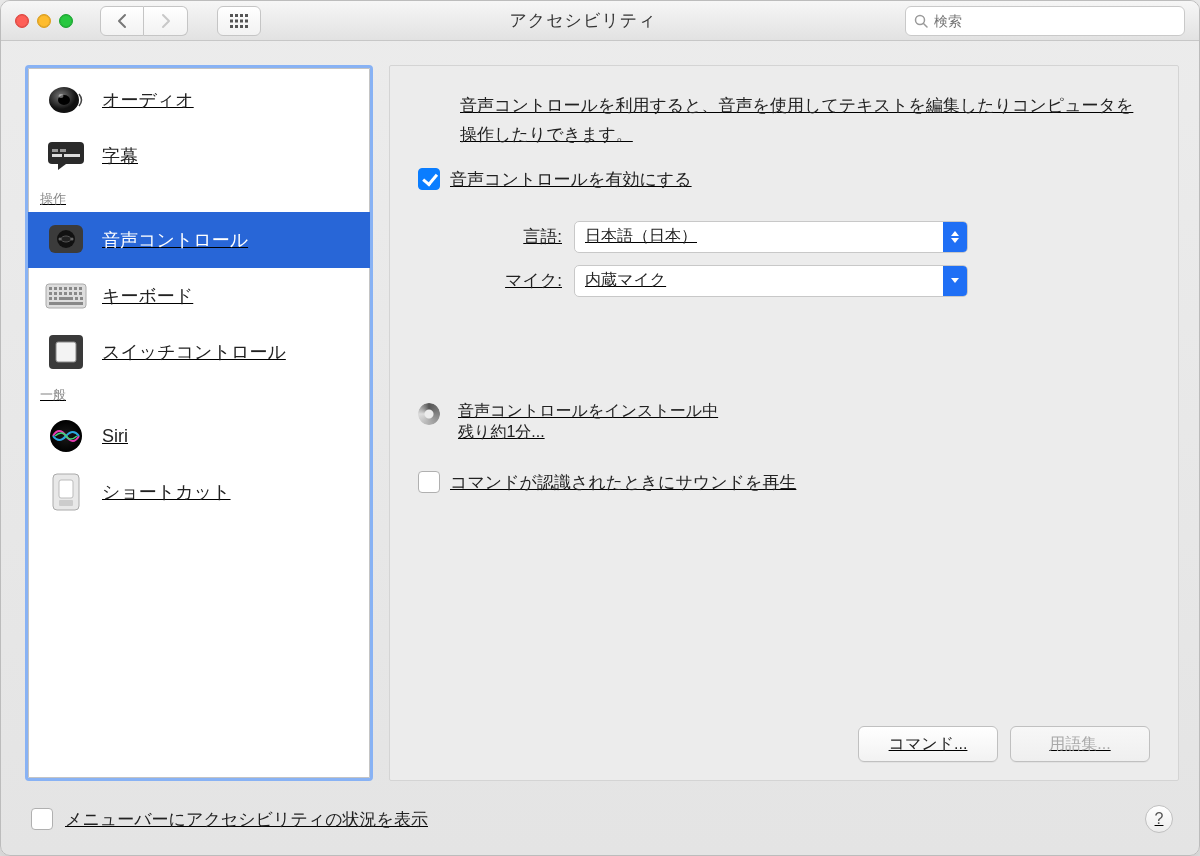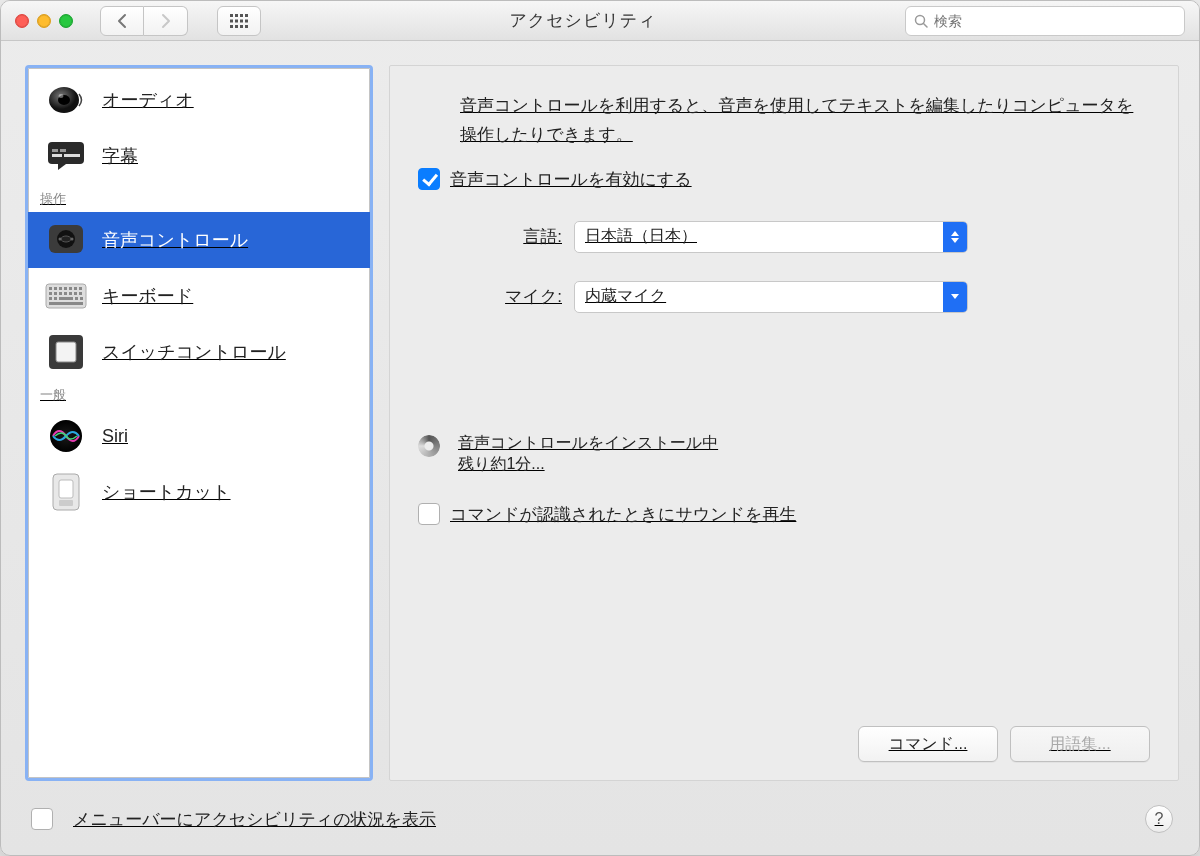--- a/index.html
+++ b/index.html
@@ -108,21 +108,21 @@
   .desc{line-height:1.7;margin-bottom:18px;margin-left:42px;}
   .chk-row{display:flex;align-items:center;gap:10px;margin-bottom:30px;}
   .checkbox{
     width:22px;height:22px;border:1px solid #b0b0b0;border-radius:4px;
     background:#fff;display:flex;align-items:center;justify-content:center;
     flex-shrink:0;
   }
   .checkbox.checked{background:#0a7dff;border-color:#0a7dff;}
   .checkbox.checked::after{content:"";width:6px;height:11px;border:solid #fff;border-width:0 3px 3px 0;transform:rotate(40deg) translateY(-1px);}
   .form-rows{margin-left:56px;margin-bottom:92px;}
-  .form-row{display:flex;align-items:center;gap:12px;margin-bottom:28px;}
+  .form-row{display:flex;align-items:center;gap:12px;margin-bottom:12px;}
   .form-label{width:88px;text-align:right;font-size:17px;}
   .select{
     flex: 0 0 394px;
     height:32px;background:#fff;border:1px solid #c8c8c8;border-radius:5px;
     display:flex;align-items:center;justify-content:space-between;padding:0 0 0 10px;
     font-size:16px;color:#222;
     overflow:hidden;
   }
   .select .arrows{
     width:24px;height:100%;
@@ -146,21 +146,21 @@
     min-width:140px;height:36px;padding:0 18px;
     background:linear-gradient(#ffffff,#f2f2f2);
     border:1px solid #c0c0c0;border-radius:6px;
     font-size:16px;color:#222;
     display:flex;align-items:center;justify-content:center;
     box-shadow:0 1px 0 rgba(0,0,0,.04);
   }
   .push-btn.disabled{color:#a9a9a9;background:linear-gradient(#f7f7f7,#efefef);}
   
   .footer{
-    display:flex;align-items:center;gap:20px;
+    display:flex;align-items:center;gap:12px;
     padding:8px 6px 10px 6px;
     font-size:17px;color:#222;
   }
   .help{
     margin-left:auto;
     width:28px;height:28px;border-radius:50%;
     border:1px solid #c0c0c0;background:linear-gradient(#fff,#ececec);
     display:flex;align-items:center;justify-content:center;
     font-size:16px;color:#555;
   }

